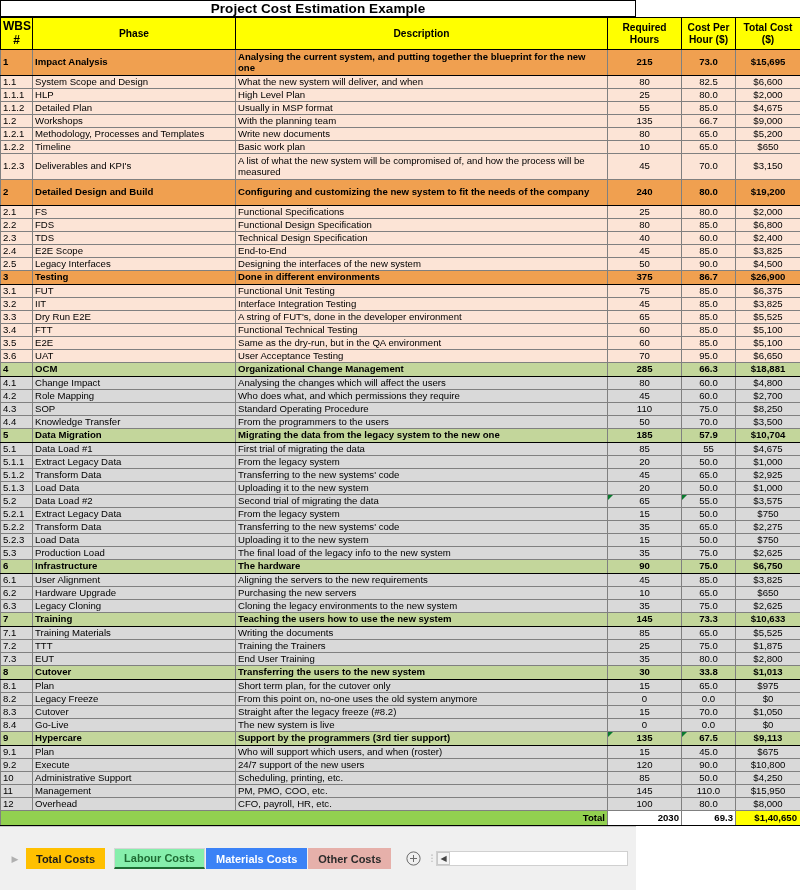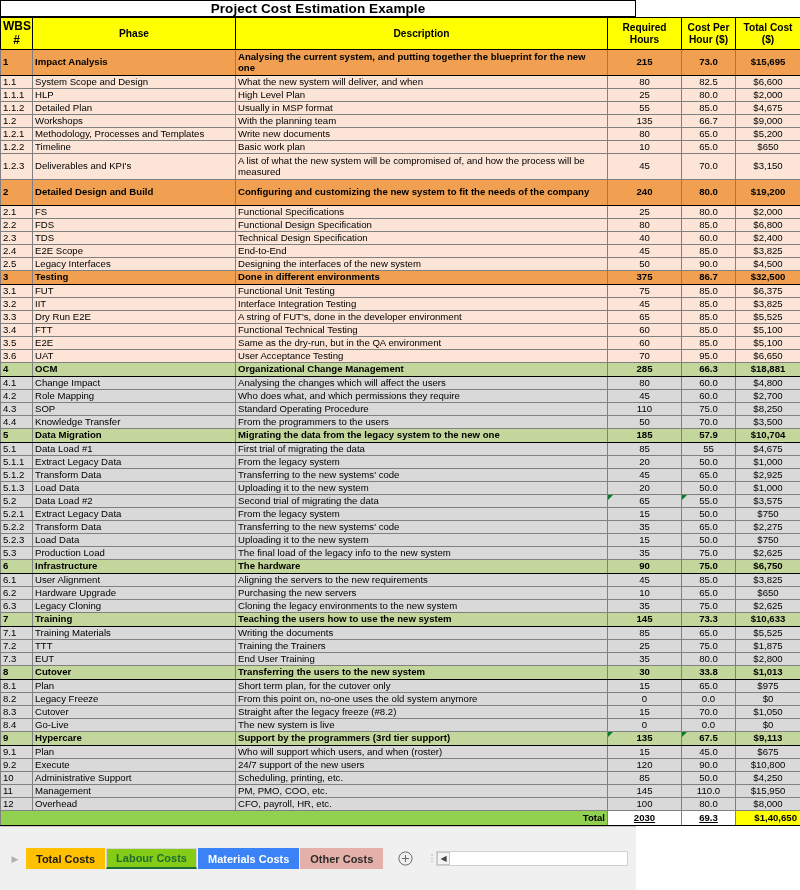--- a/index.html
+++ b/index.html
@@ -92,21 +92,21 @@
   tr.tall2 td { height: 26px; }
 
   
   tr.total td {
     border-top: 1px solid #000;
     border-bottom: 1px solid #000;
     font-weight: bold;
     height: 15px;
   }
   tr.total td.lbl  { background: #92d050; text-align: right; }
-  tr.total td.n    { background: #ffffff; text-align: center; text-decoration: underline; }
+  tr.total td.n    { background: #ffffff; text-align: right; }
   tr.total td.gt   { background: #ffff00; text-align: right; padding-right: 3px; }
 
   
   .cmt { position: relative; }
   .cmt::after {
     content: "";
     position: absolute;
     top: 0; left: 0;
     border-top: 5px solid #0a7a2f;
     border-right: 5px solid transparent;
@@ -133,25 +133,26 @@
     display: flex; align-items: center;
     padding: 0 9px;
     font-size: 11px;
     font-weight: bold;
     margin-right: 1px;
     border: 1px solid transparent;
     white-space: nowrap;
   }
   .tab.t-total { background: #ffc000; color: #1b1b1b; }
   .tab.t-active {
-    background: #84cc16; color: #1e6b33;
+    background: #86efac; color: #1e6b33;
     border-bottom: 2px solid #1e6b33;
     border-top: 1px solid #d6d6d6;
     border-left: 1px solid #d6d6d6;
     border-right: 1px solid #d6d6d6;
+    margin-left: 8px;
   }
   .tab.t-materials { background: #3b82f6; color: #ffffff; }
   .tab.t-other { background: #e6b0aa; color: #2b2b2b; }
   .addsheet {
     width: 26px; height: 22px;
     display: flex; align-items: center; justify-content: center;
     margin-left: 8px;
     color: #5a5a5a;
   }
   .addsheet svg { display:block; }
@@ -316,21 +317,21 @@
           <td class="num">50</td>
           <td class="num">90.0</td>
           <td class="money">$4,500</td>
         </tr>
         <tr class="grp orange">
           <td class="wbs">3</td>
           <td>Testing</td>
           <td>Done in different environments</td>
           <td class="num">375</td>
           <td class="num">86.7</td>
-          <td class="money">$32,500</td>
+          <td class="money">$26,900</td>
         </tr>
         <tr class="det peach">
           <td class="wbs">3.1</td>
           <td>FUT</td>
           <td>Functional Unit Testing</td>
           <td class="num">75</td>
           <td class="num">85.0</td>
           <td class="money">$6,375</td>
         </tr>
         <tr class="det peach">

